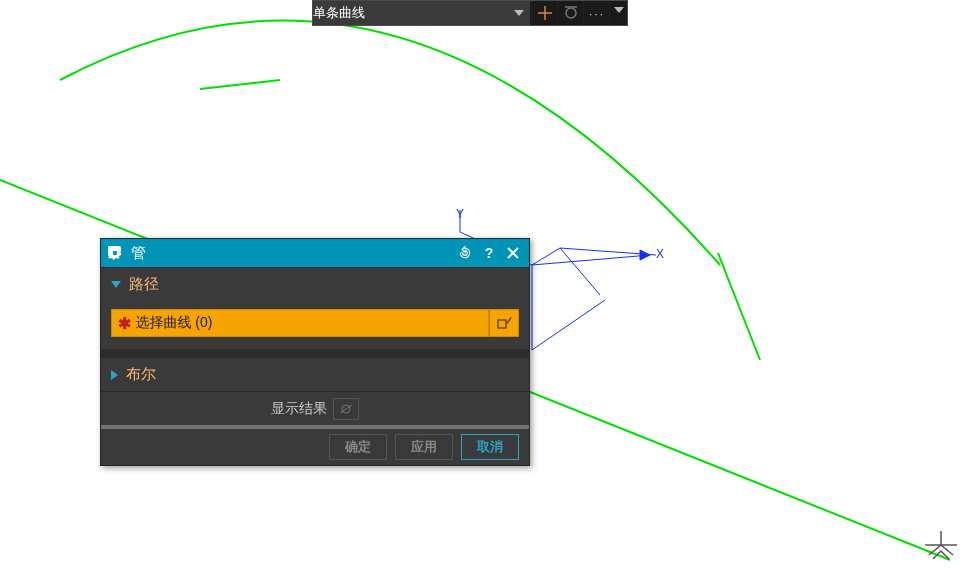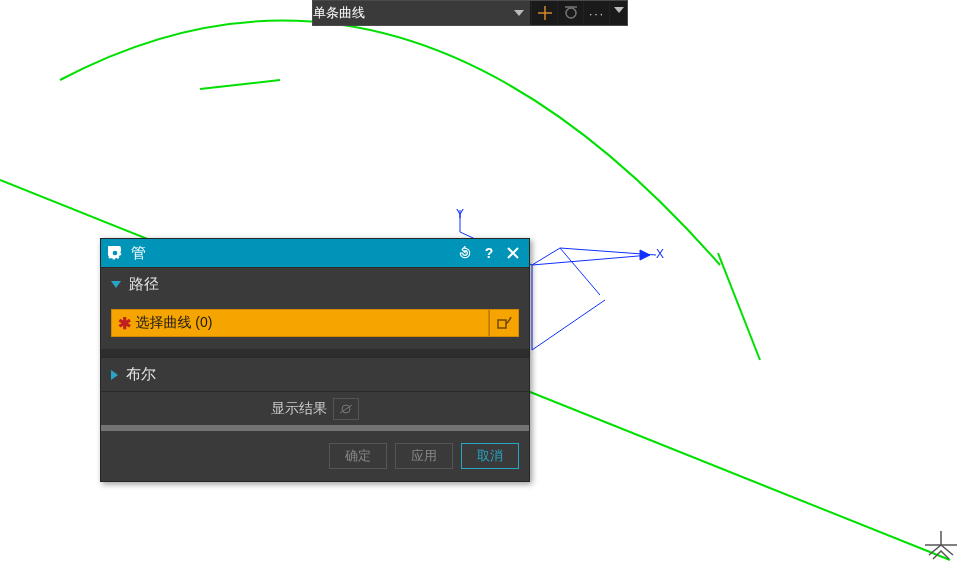--- a/index.html
+++ b/index.html
@@ -78,21 +78,21 @@
     color: #ffffff; font-size: 14px;
   }
   .titlebar .tbtn:last-child { margin-right: 4px; }
 
   .section-header {
     height: 34px;
     background: #3a3a3a;
     border-top: 1px solid #2a2a2a;
     display: flex; align-items: center;
     padding: 0 10px;
-    color: #e5e5e5;
+    color: #fdba74;
     font-size: 15px;
   }
   .tri { display:inline-block; margin-right: 8px; }
   .tri.down {
     width: 0; height: 0;
     border-left: 5px solid transparent;
     border-right: 5px solid transparent;
     border-top: 7px solid #29a4c5;
   }
   .tri.right {
@@ -145,25 +145,25 @@
   }
   .result-eye {
     width: 26px; height: 22px;
     margin-left: 6px;
     border: 1px solid #555;
     display: flex; align-items: center; justify-content: center;
     background: #393939;
   }
 
   .button-bar {
-    height: 56px;
-    background: #3a3a3a;
-    border-top: 6px solid #737373;
+    height: 40px;
+    background: #3a3a3a;
+    border-top: 4px solid #737373;
     display: flex; align-items: center; justify-content: flex-end;
-    padding: 0 10px; gap: 8px;
+    padding: 0 10px; gap: 8px; font-weight: bold;
   }
   .dlg-btn {
     min-width: 58px; height: 26px;
     border: 1px solid #555;
     background: #3a3a3a;
     color: #888;
     font-size: 13px;
     display: flex; align-items: center; justify-content: center;
   }
   .dlg-btn.enabled {

